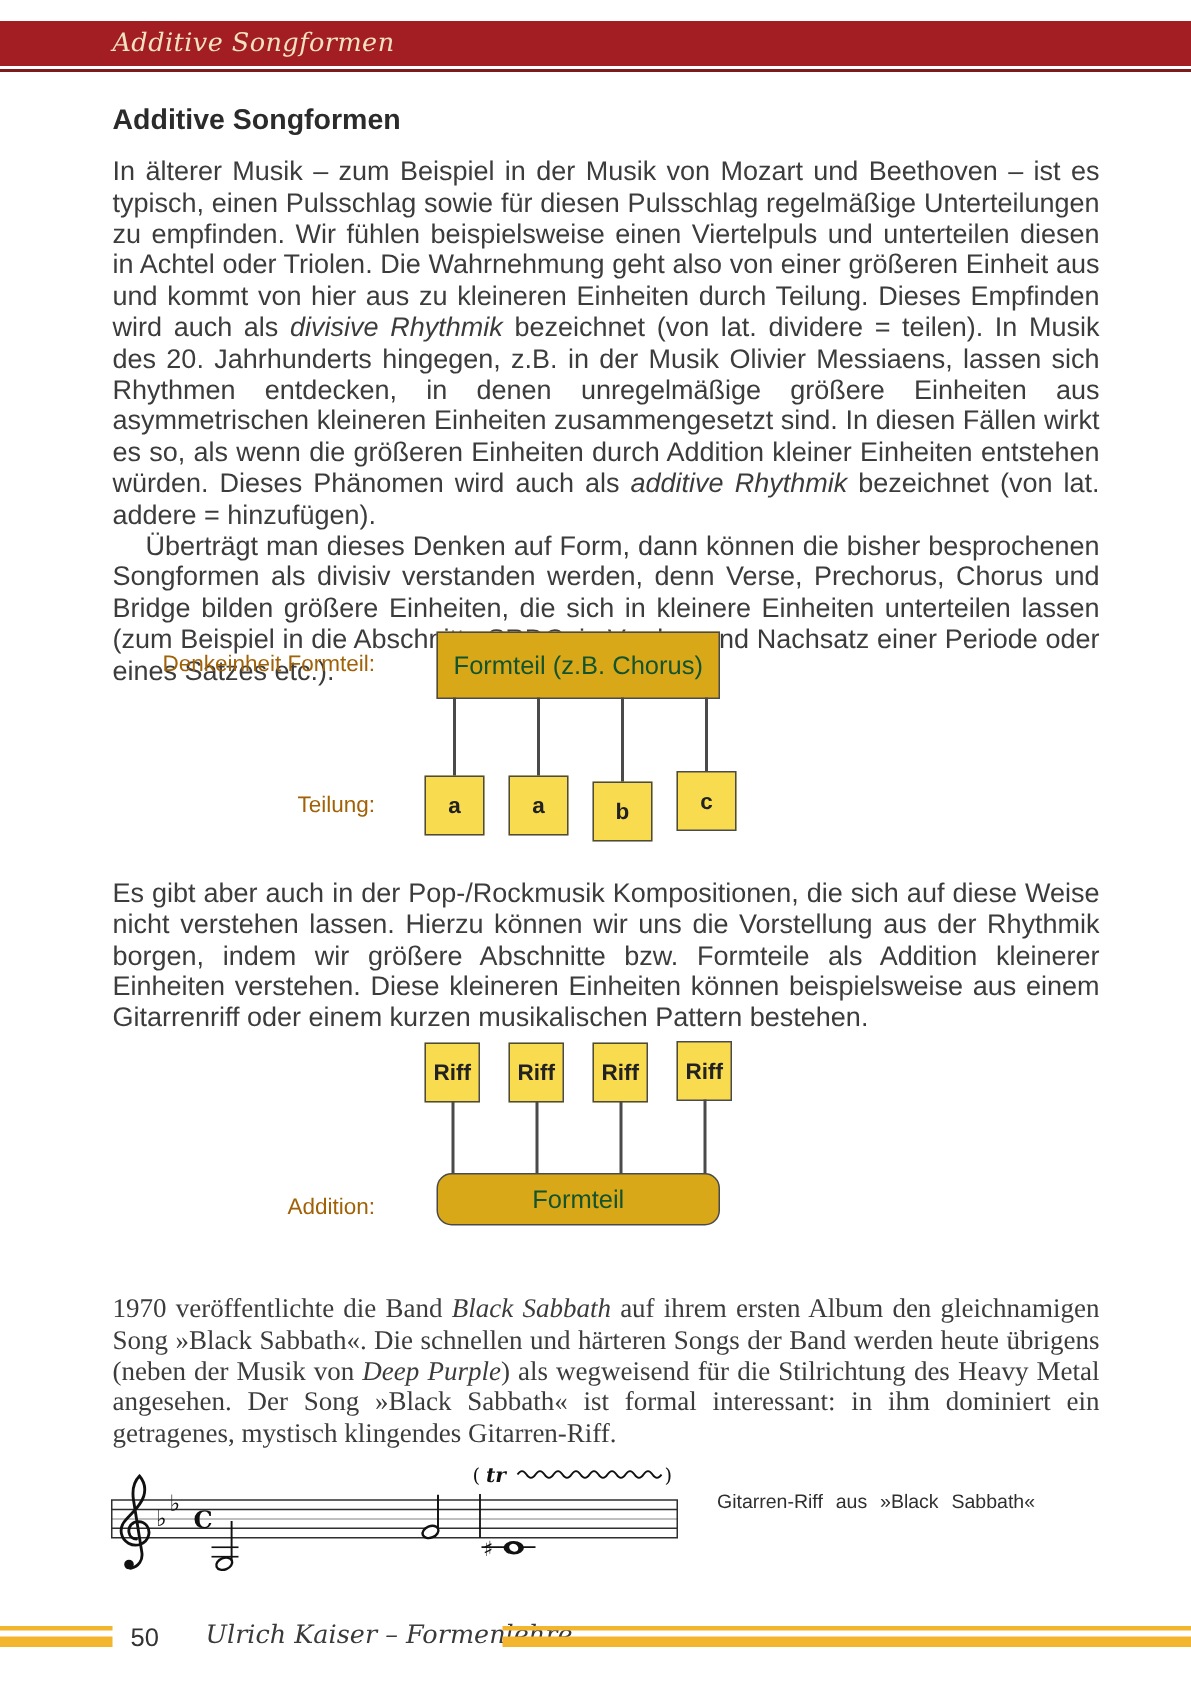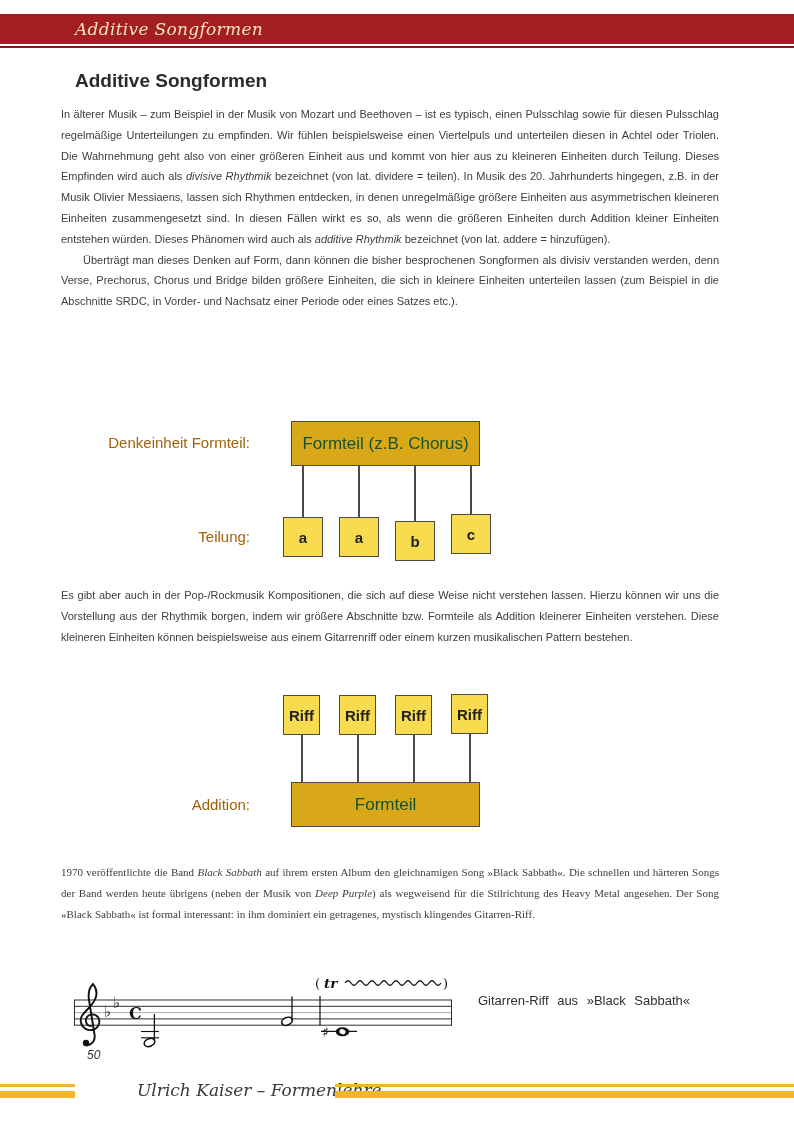--- a/index.html
+++ b/index.html
@@ -26,21 +26,21 @@
   }
   .topbar-rule{
     position:absolute;left:0;top:46px;width:794px;height:2px;
     background:var(--rule_red,#7d1a1c);
   }
   
   .h1{
     position:absolute;left:75px;top:70px;
     font-size:19px;font-weight:bold;color:#2b2b2b;
   }
-  .textcol{position:absolute;left:61px;width:658px;font-size:11px;line-height:20.8px;text-align:justify;color:var(--text,#3c3c3c);}
+  .textcol{position:absolute;left:75px;width:658px;font-size:18px;line-height:20.8px;text-align:justify;color:var(--text,#3c3c3c);}
   .tb1{top:104px;}
   .tb3{top:585px;}
   .tb4{top:862px;font-family:Liberation Serif, serif;}
   .textcol p{margin:0;}
   .textcol p.indent{text-indent:22px;}
   .it{font-style:italic;}
   
   .diag-label{
     position:absolute;left:0;width:250px;text-align:right;
     font-size:15px;color:#a16207;
@@ -76,35 +76,35 @@
   .d2-label-top{top:706px;}
   .d2-label-bottom{top:796px;}
   .d2r1{left:283px;top:695px;width:37px;height:40px;}
   .d2r2{left:339px;top:695px;width:37px;height:40px;}
   .d2r3{left:395px;top:695px;width:37px;height:40px;}
   .d2r4{left:451px;top:694px;width:37px;height:40px;}
   .d2c1{left:301px;top:734px;height:49px;}
   .d2c2{left:357px;top:734px;height:49px;}
   .d2c3{left:413px;top:734px;height:49px;}
   .d2c4{left:469px;top:733px;height:50px;}
-  .d2-parent{left:291px;top:782px;width:189px;height:45px;font-weight:normal;}
+  .d2-parent{left:291px;top:782px;width:189px;height:35px;font-weight:normal;border-radius:10px;}
   
   .music-svg{position:absolute;left:60px;top:962px;}
   .caption{
     position:absolute;left:478px;top:990px;width:212px;
     font-size:13px;line-height:21.5px;color:#2f2f2f;text-align:left;
   }
   .caption .l1{text-align:justify;text-align-last:justify;}
   
   .gold-line{position:absolute;background:var(--footer_gold,#f2b52d);}
   .gl-left-thin{left:0;top:1084px;width:75px;height:2.5px;}
   .gl-left-thick{left:0;top:1090.5px;width:75px;height:7px;}
   .gl-right-thin{left:335px;top:1084px;width:459px;height:2.5px;}
   .gl-right-thick{left:335px;top:1090.5px;width:459px;height:7px;}
-  .pagenum{position:absolute;left:87px;top:1048px;font-size:12px;color:#333;font-style:italic;}
+  .pagenum{position:absolute;left:87px;top:1082px;font-size:17px;color:#333;}
   .credit{
     position:absolute;left:137px;top:1080px;
     font-family:"DejaVu Serif", serif;font-style:italic;
     font-size:17px;color:#3a3a3a;
   }
 </style>
 </head>
 <body>
 
 <div class="page">

